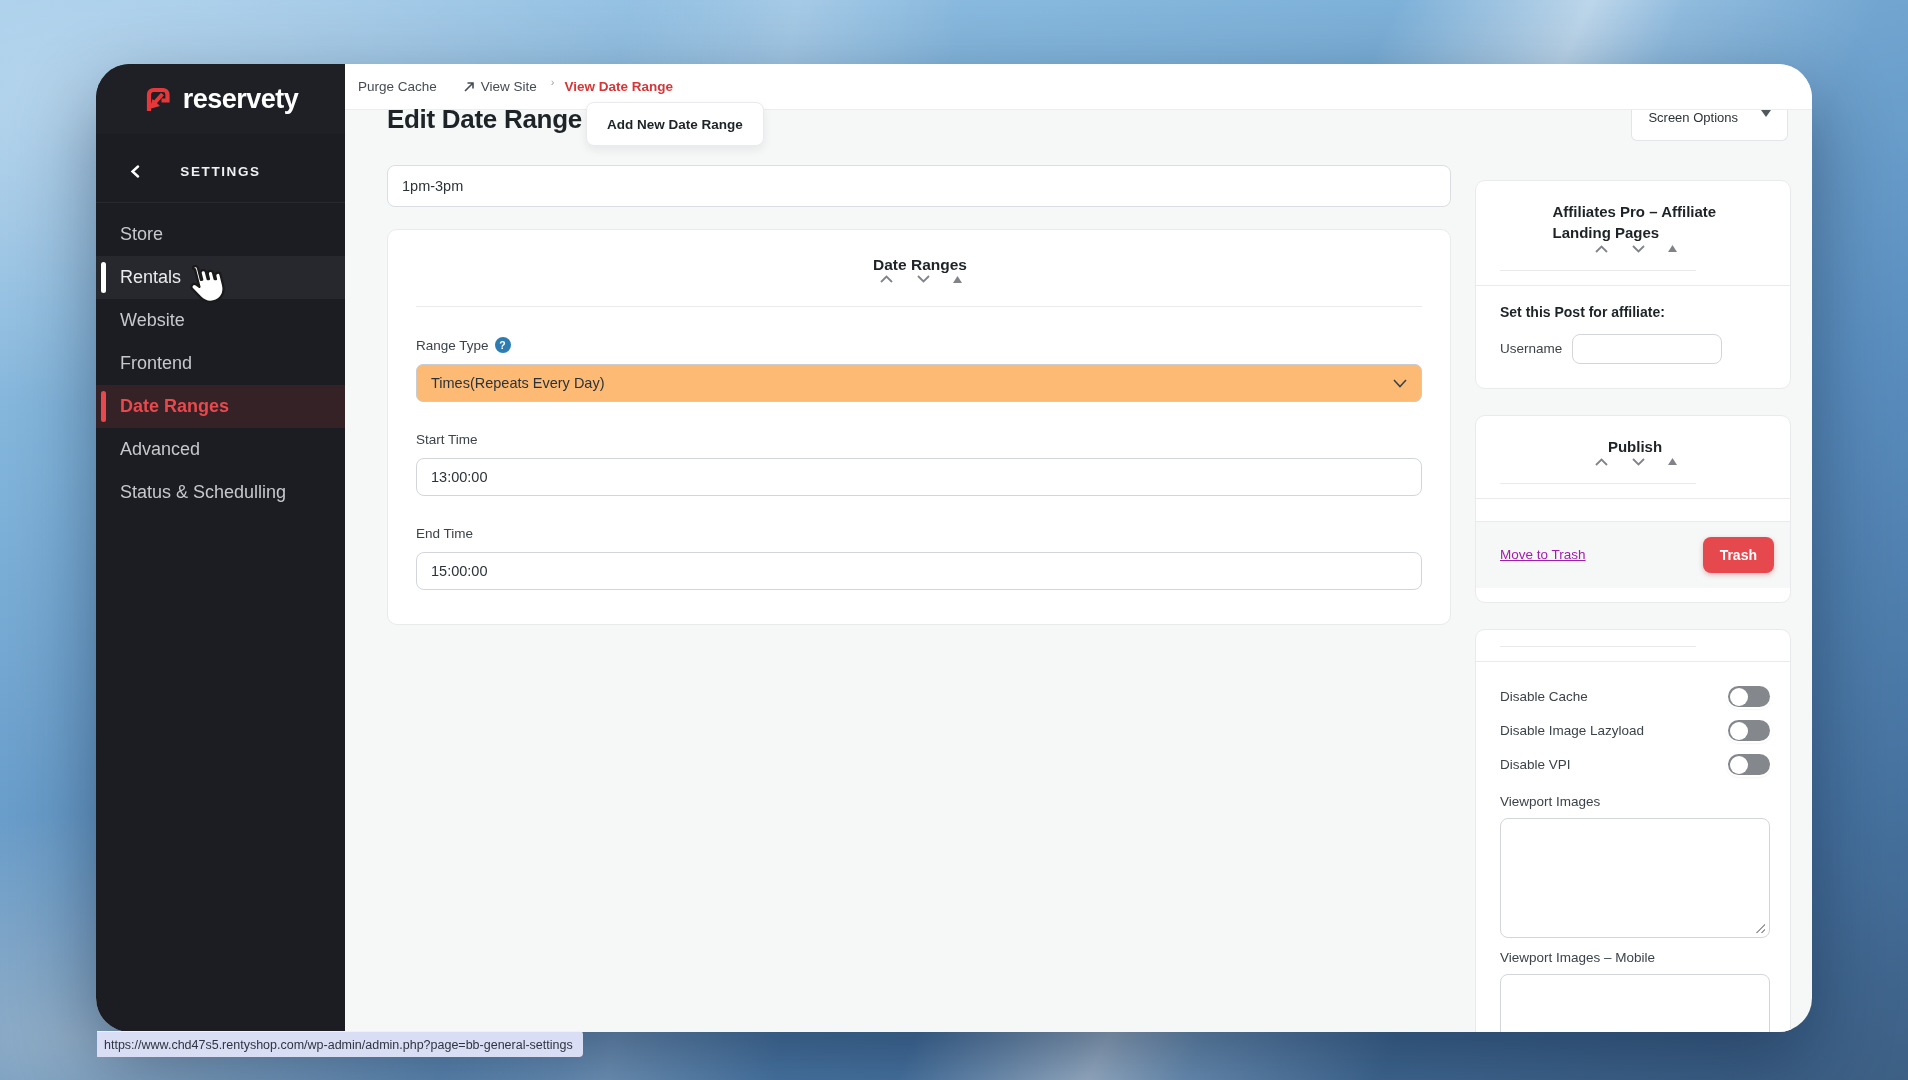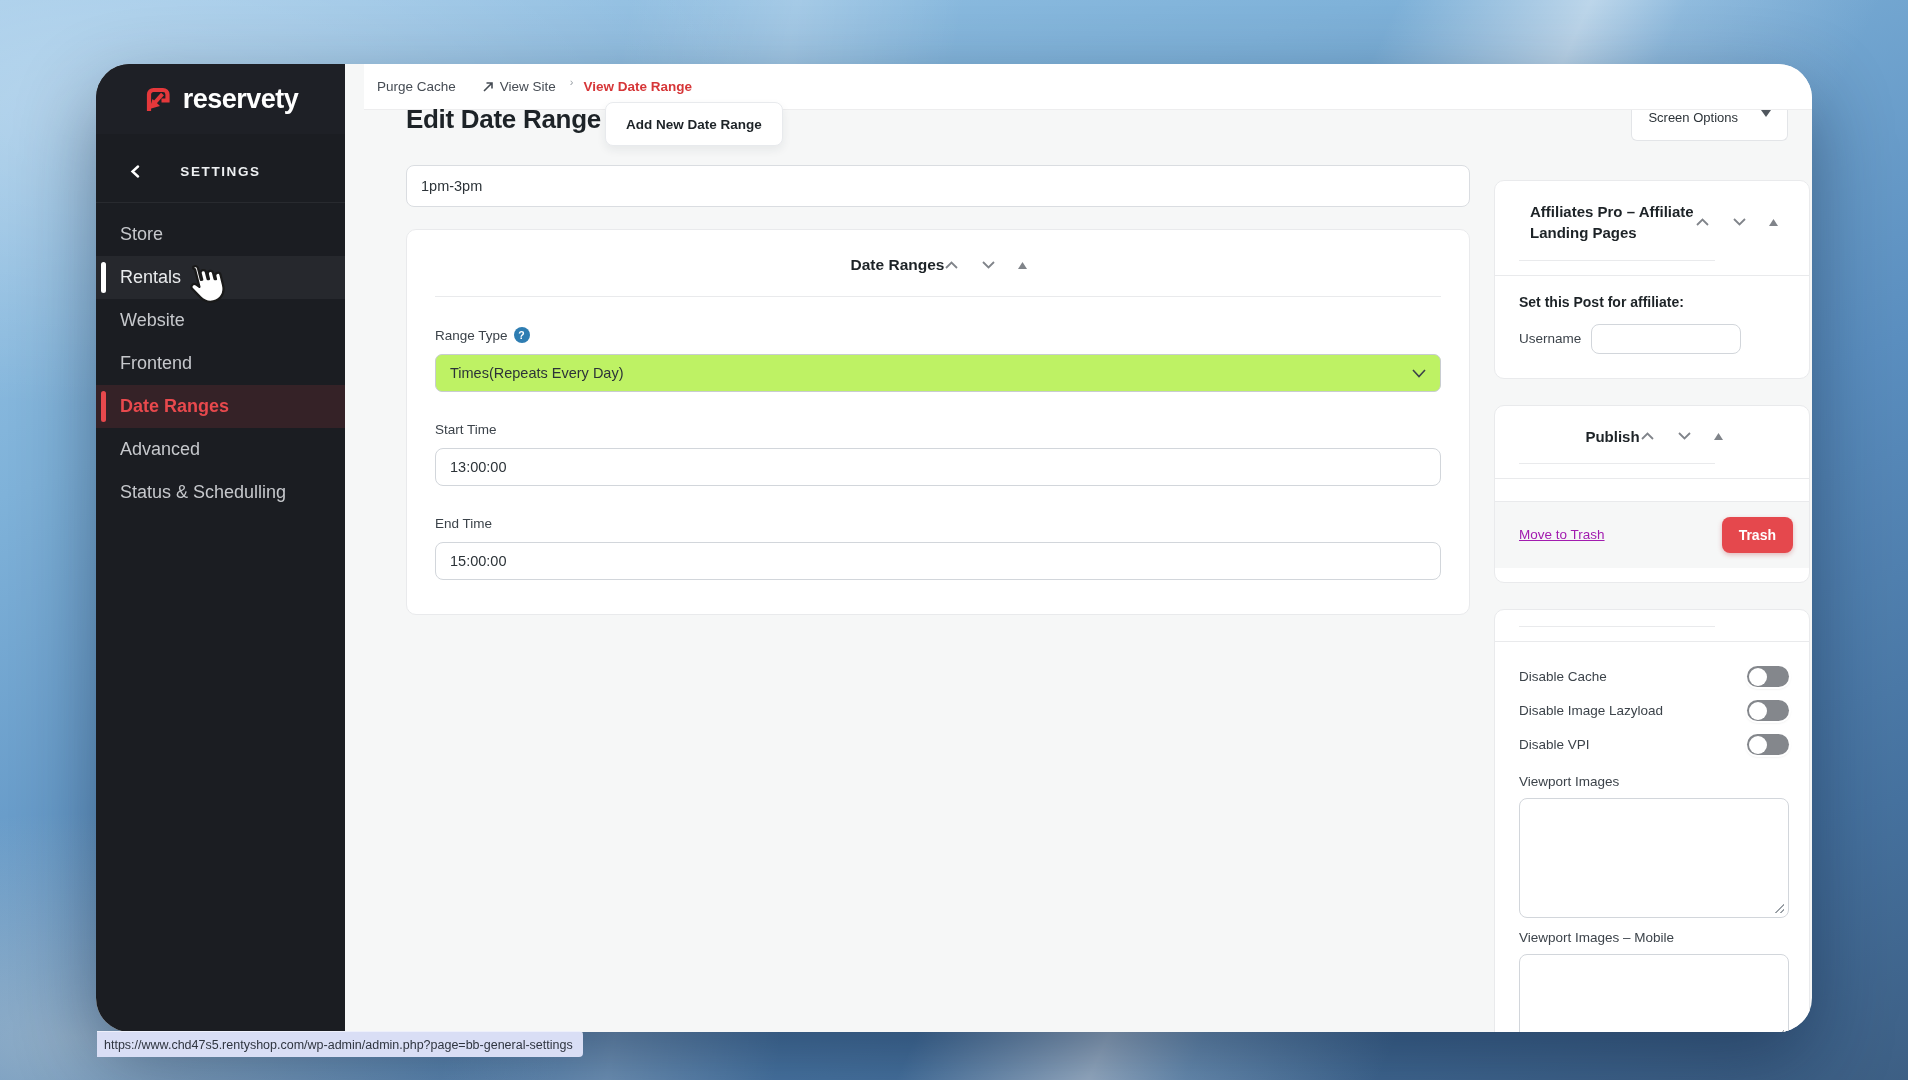--- a/index.html
+++ b/index.html
@@ -27,21 +27,21 @@
     color:#eef0f2; font-size:13.5px; font-weight:700; letter-spacing:1.6px; cursor:pointer; }
   .back-chev { position:absolute; left:34px; display:flex; }
   .menu { margin-top:20px; border-top:1px solid rgba(255,255,255,.06); padding-top:10px; }
   .mi { position:relative; height:43px; display:flex; align-items:center; padding-left:24px;
     color:#c6c8cc; font-size:18px; font-weight:500; cursor:pointer; }
   .mi .bar { position:absolute; left:5px; top:6px; bottom:6px; width:5px; border-radius:5px; background:#fff; }
   .mi.hov { background:rgba(255,255,255,.05); color:#e9ebed; }
   .mi.active { background:rgba(232,73,77,.13); color:#e8494d; font-weight:700; }
   .mi.active .bar { background:#e8494d; }
   
-  .main { position:absolute; left:249px; top:0; right:0; bottom:0;margin-left:19px; }
+  .main { position:absolute; left:249px; top:0; right:0; bottom:0; }
   .topbar { position:absolute; top:0; left:0; right:0; height:46px; background:#fff;
     border-bottom:1px solid #ededee; display:flex; align-items:center; padding-left:13px;
     font-size:13.5px; color:#464c54; }
   .tb-link { cursor:pointer; display:flex; align-items:center; gap:6px; }
   .tb-purge { margin-right:26px; }
   .tb-sep { margin:0 10px 0 14px; font-size:11px; color:#9aa0a6; transform:translateY(-5px); }
   .tb-red { color:#d63638; font-weight:600; }
   .screen-options { position:absolute; top:46px; right:24px; height:31px; background:#fff;
     border:1px solid #e3e5e8; border-top:none; border-radius:0 0 6px 6px; display:flex; align-items:flex-start;
     gap:23px; padding:0 16px; font-size:13px; color:#2c3338; cursor:pointer; }
@@ -49,29 +49,29 @@
     color:#1d2327; letter-spacing:-0.3px; }
   .add-new { position:absolute; left:241px; top:38px; height:44px; padding:0 20px; background:#fff;
     border:1px solid #e8eaed; border-radius:8px; font-size:13.5px; font-weight:600; color:#1d2327;
     box-shadow:0 4px 10px rgba(30,40,60,.07); cursor:pointer; font-family:inherit; }
   
   .left-col { position:absolute; left:42px; top:101px; width:1064px; }
   .title-input { width:100%; height:42px; border:1px solid #dadde1; border-radius:8px; padding:0 14px;
     font-size:14.5px; color:#2c3338; background:#fff; font-family:inherit; }
   .card { background:#fff; border:1px solid #e9eaec; border-radius:10px; }
   .dr-panel { margin-top:22px; }
-  .card-head { display:flex; align-items:center; justify-content:center; padding:26px 26px 0 28px; }
+  .card-head { display:flex; align-items:center; justify-content:space-between; padding:26px 26px 0 28px;flex-direction:column; }
   .card-head h2 { margin:0; font-size:15.5px; font-weight:600; color:#1d2327; }
   .rule-full { height:1px; background:#e9eaec; margin:22px 28px 0; }
   .card-body { padding:30px 28px 34px; }
   .field-label { display:flex; align-items:center; gap:6px; font-size:13.5px; color:#3c434a; margin-bottom:11px; }
   .help { width:16px; height:16px; border-radius:50%; background:#2e7db2; color:#fff; display:inline-flex;
     align-items:center; justify-content:center; font-size:10.5px; font-weight:700; }
   .help::before { content:"?"; }
-  .select { height:38px; border:1px solid #c8ccd1; border-radius:7px; background:#bef264; display:flex;
+  .select { height:38px; border:1px solid #c8ccd1; border-radius:7px; background:#fdba74; display:flex;
     align-items:center; justify-content:space-between; padding:0 14px; font-size:14.5px; color:#2c3338; cursor:pointer; }
   .text-input { width:100%; height:38px; border:1px solid #d2d6db; border-radius:8px; padding:0 14px;
     font-size:14.5px; color:#2c3338; background:#fff; font-family:inherit; }
   .field + .field { margin-top:30px; }
   .arrows { display:flex; align-items:center; gap:22px; }
   .pa { display:flex; cursor:pointer; }
   
   .right-col { position:absolute; left:1130px; top:116px; width:316px; }
   .rcard { background:#fff; border:1px solid #e9eaec; border-radius:10px; margin-bottom:26px; }
   .rcard .card-head { padding:20px 20px 0 24px; align-items:center; }

